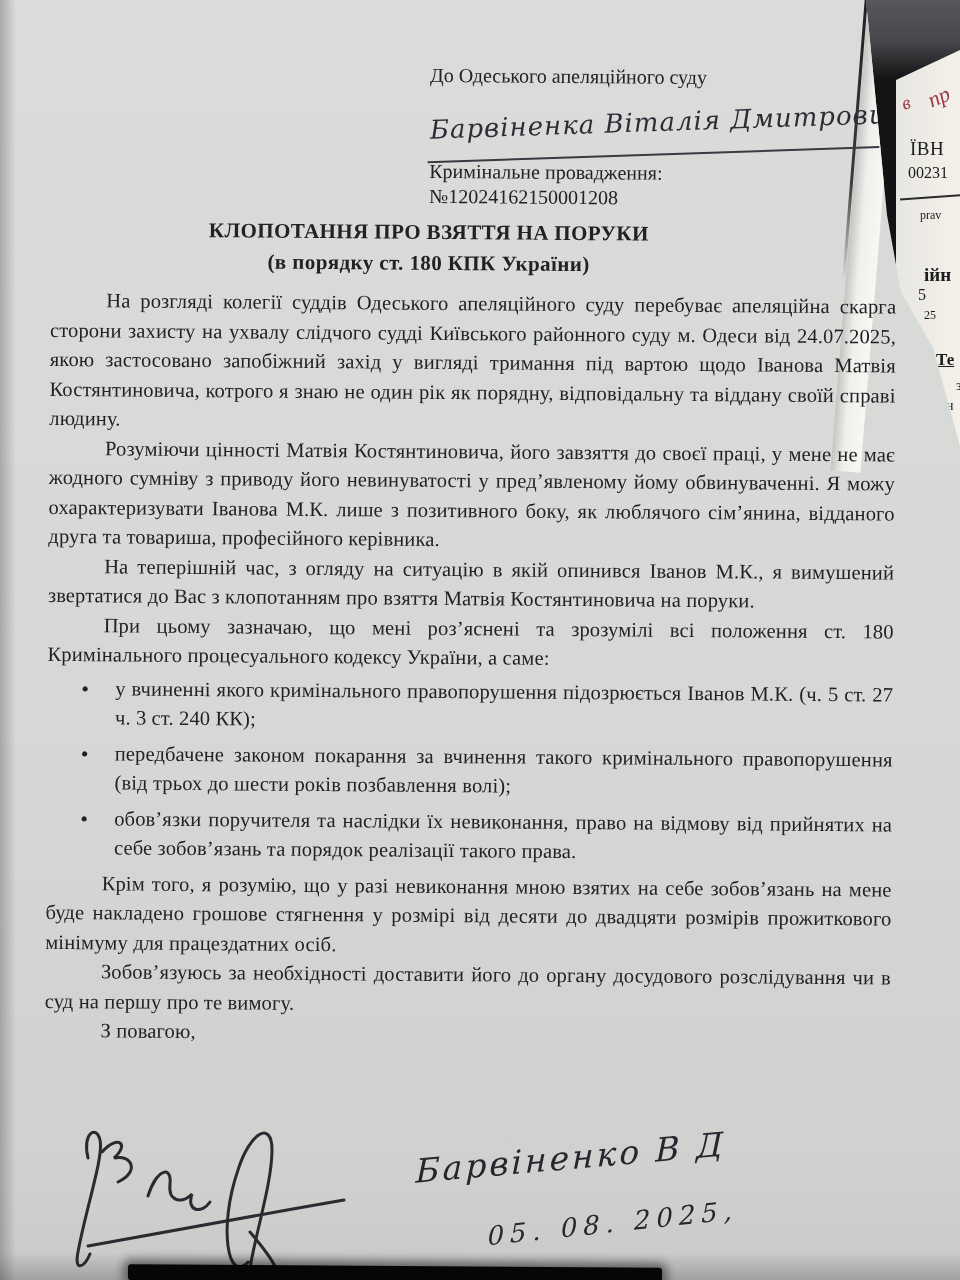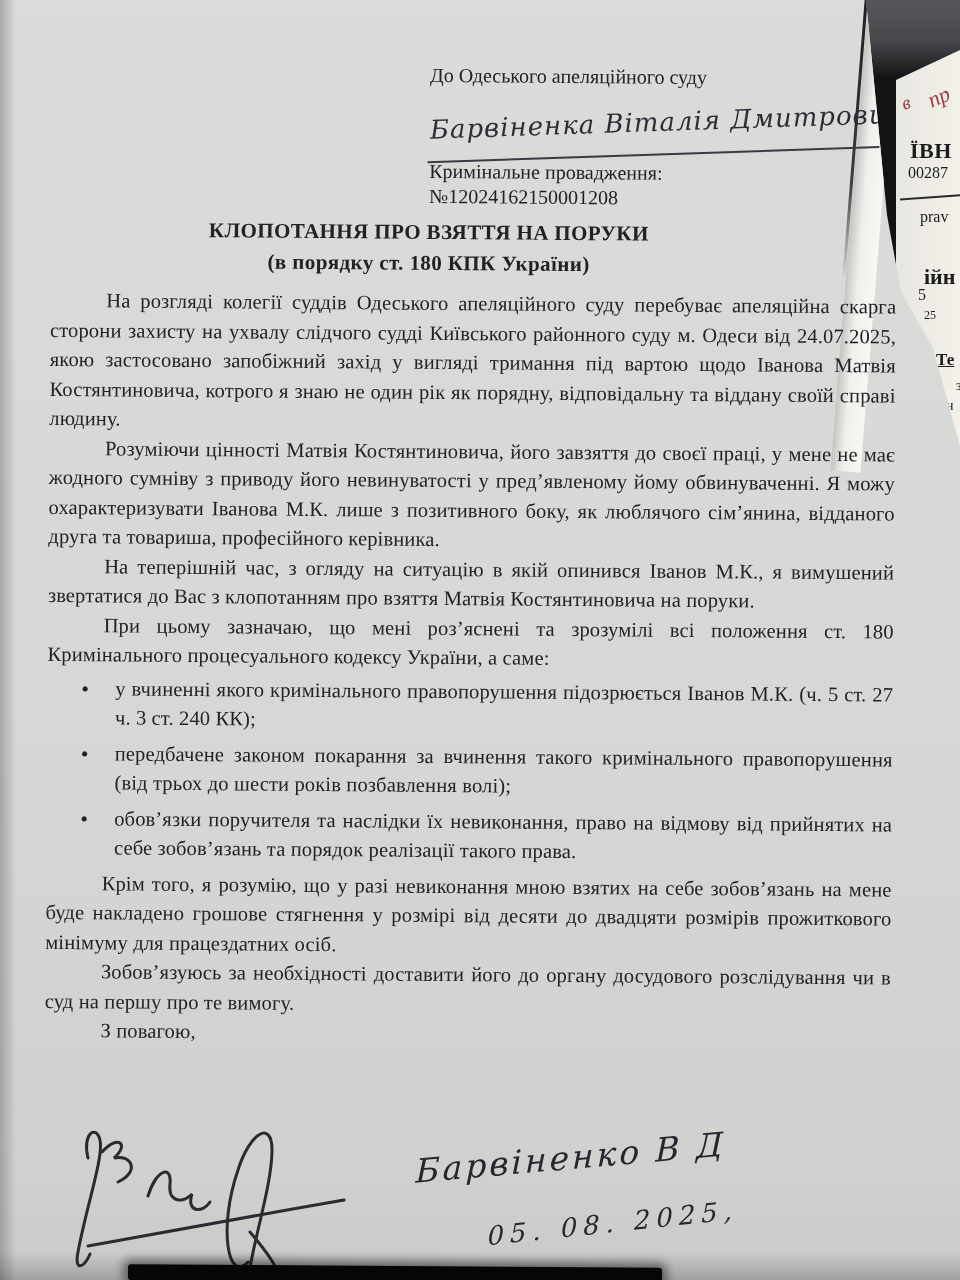--- a/index.html
+++ b/index.html
@@ -9,25 +9,25 @@
   .backdrop{position:absolute;inset:0;
     background:linear-gradient(180deg,#57575c 0px,#47474b 42px,#141416 78px,#0b0b0d 100%);}
   
   .under-doc{position:absolute;left:896px;top:50px;width:64px;height:396px;
     background:linear-gradient(90deg,#e8e6e0,#f3f1ea);
     clip-path:polygon(0 30px,100% 0,100% 100%,0 100%);
     color:#1c1c1e;overflow:hidden;}
   .under-doc .frag{position:absolute;white-space:nowrap;}
   .ud-red1{left:6px;top:42px;color:#9c3a44;font-style:italic;font-size:19px;transform:rotate(-18deg);}
   .ud-red2{left:32px;top:34px;color:#9c3a44;font-style:italic;font-size:22px;transform:rotate(-24deg);}
-  .ud-bold{left:14px;top:88px;font-weight:bold;font-size:22px;letter-spacing:.5px;}
+  .ud-bold{left:14px;top:88px;font-weight:normal;font-size:19px;letter-spacing:.5px;}
   .ud-num{left:12px;top:114px;font-size:16px;}
   .ud-rule{position:absolute;left:4px;top:146px;width:70px;height:2px;background:#2a2a2c;transform:rotate(-4deg);}
-  .ud-prav{left:24px;top:158px;font-size:16px;}
-  .ud-iyn{left:28px;top:214px;font-size:22px;font-weight:bold;}
+  .ud-prav{left:24px;top:158px;font-size:12px;}
+  .ud-iyn{left:28px;top:214px;font-size:19px;font-weight:bold;}
   .ud-n5a{left:22px;top:236px;font-size:16px;}
   .ud-n5b{left:28px;top:258px;font-size:12px;}
   .ud-te{left:40px;top:300px;font-size:17px;font-weight:bold;text-decoration:underline;}
   .ud-za{left:48px;top:328px;font-size:14px;margin-left:12px;}
   .ud-nn{left:50px;top:348px;font-size:14px;}
   
   .page{position:absolute;inset:0;
     background:linear-gradient(180deg,#dadcd9 0%,#d6d8d5 55%,#cfd1ce 92%,#c8cac7 100%);
     clip-path:polygon(0 0,866px 0,887px 215px,901px 292px,933px 348px,960px 446px,960px 1280px,0 1280px);padding-left:32px;}
   .page::before{content:"";position:absolute;inset:0;pointer-events:none;
@@ -71,21 +71,21 @@
 <body>
 
 <div class="scene">
 
   <div class="backdrop"></div>
 
   <div class="under-doc">
     <span class="frag ud-red1">в</span>
     <span class="frag ud-red2">пр</span>
     <span class="frag ud-bold">ЇВН</span>
-    <span class="frag ud-num">00287</span>
+    <span class="frag ud-num">00231</span>
     <span class="ud-rule"></span>
     <span class="frag ud-prav">prav</span>
     <span class="frag ud-iyn">ійн</span>
     <span class="frag ud-n5a">5</span>
     <span class="frag ud-n5b">25</span>
     <span class="frag ud-te">Те</span>
     <span class="frag ud-za">за</span>
     <span class="frag ud-nn">н</span>
   </div>
 

